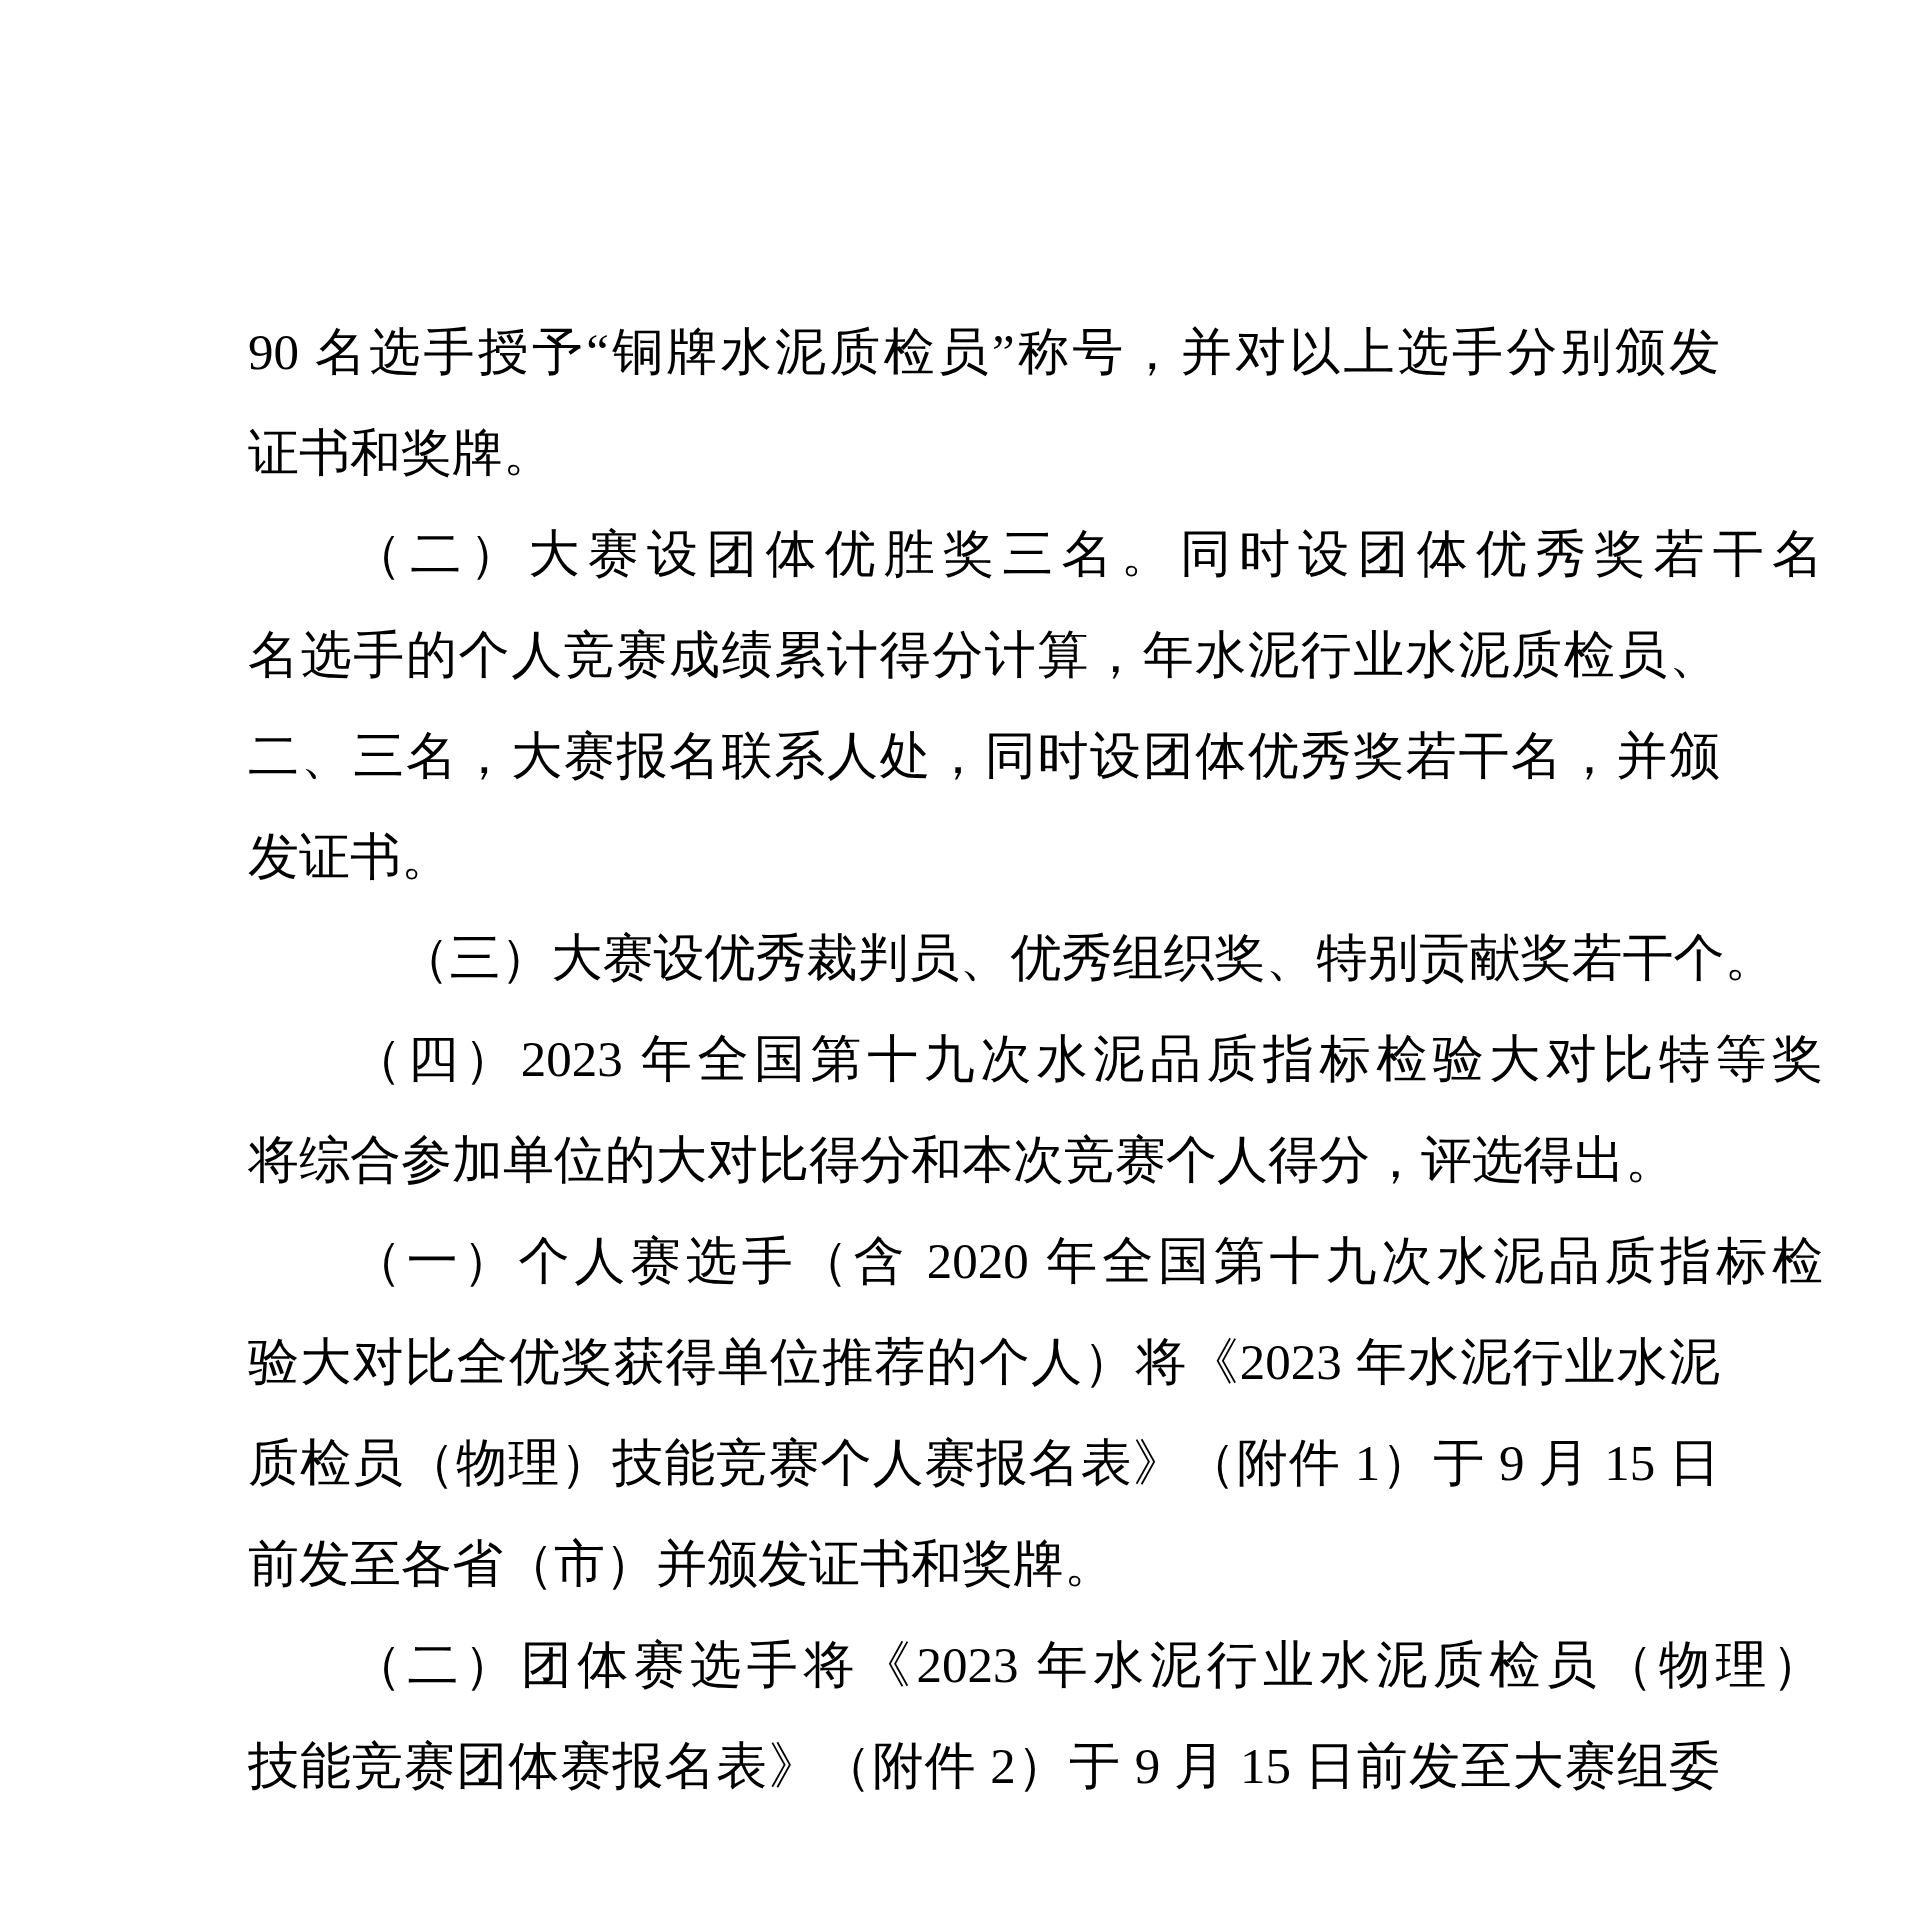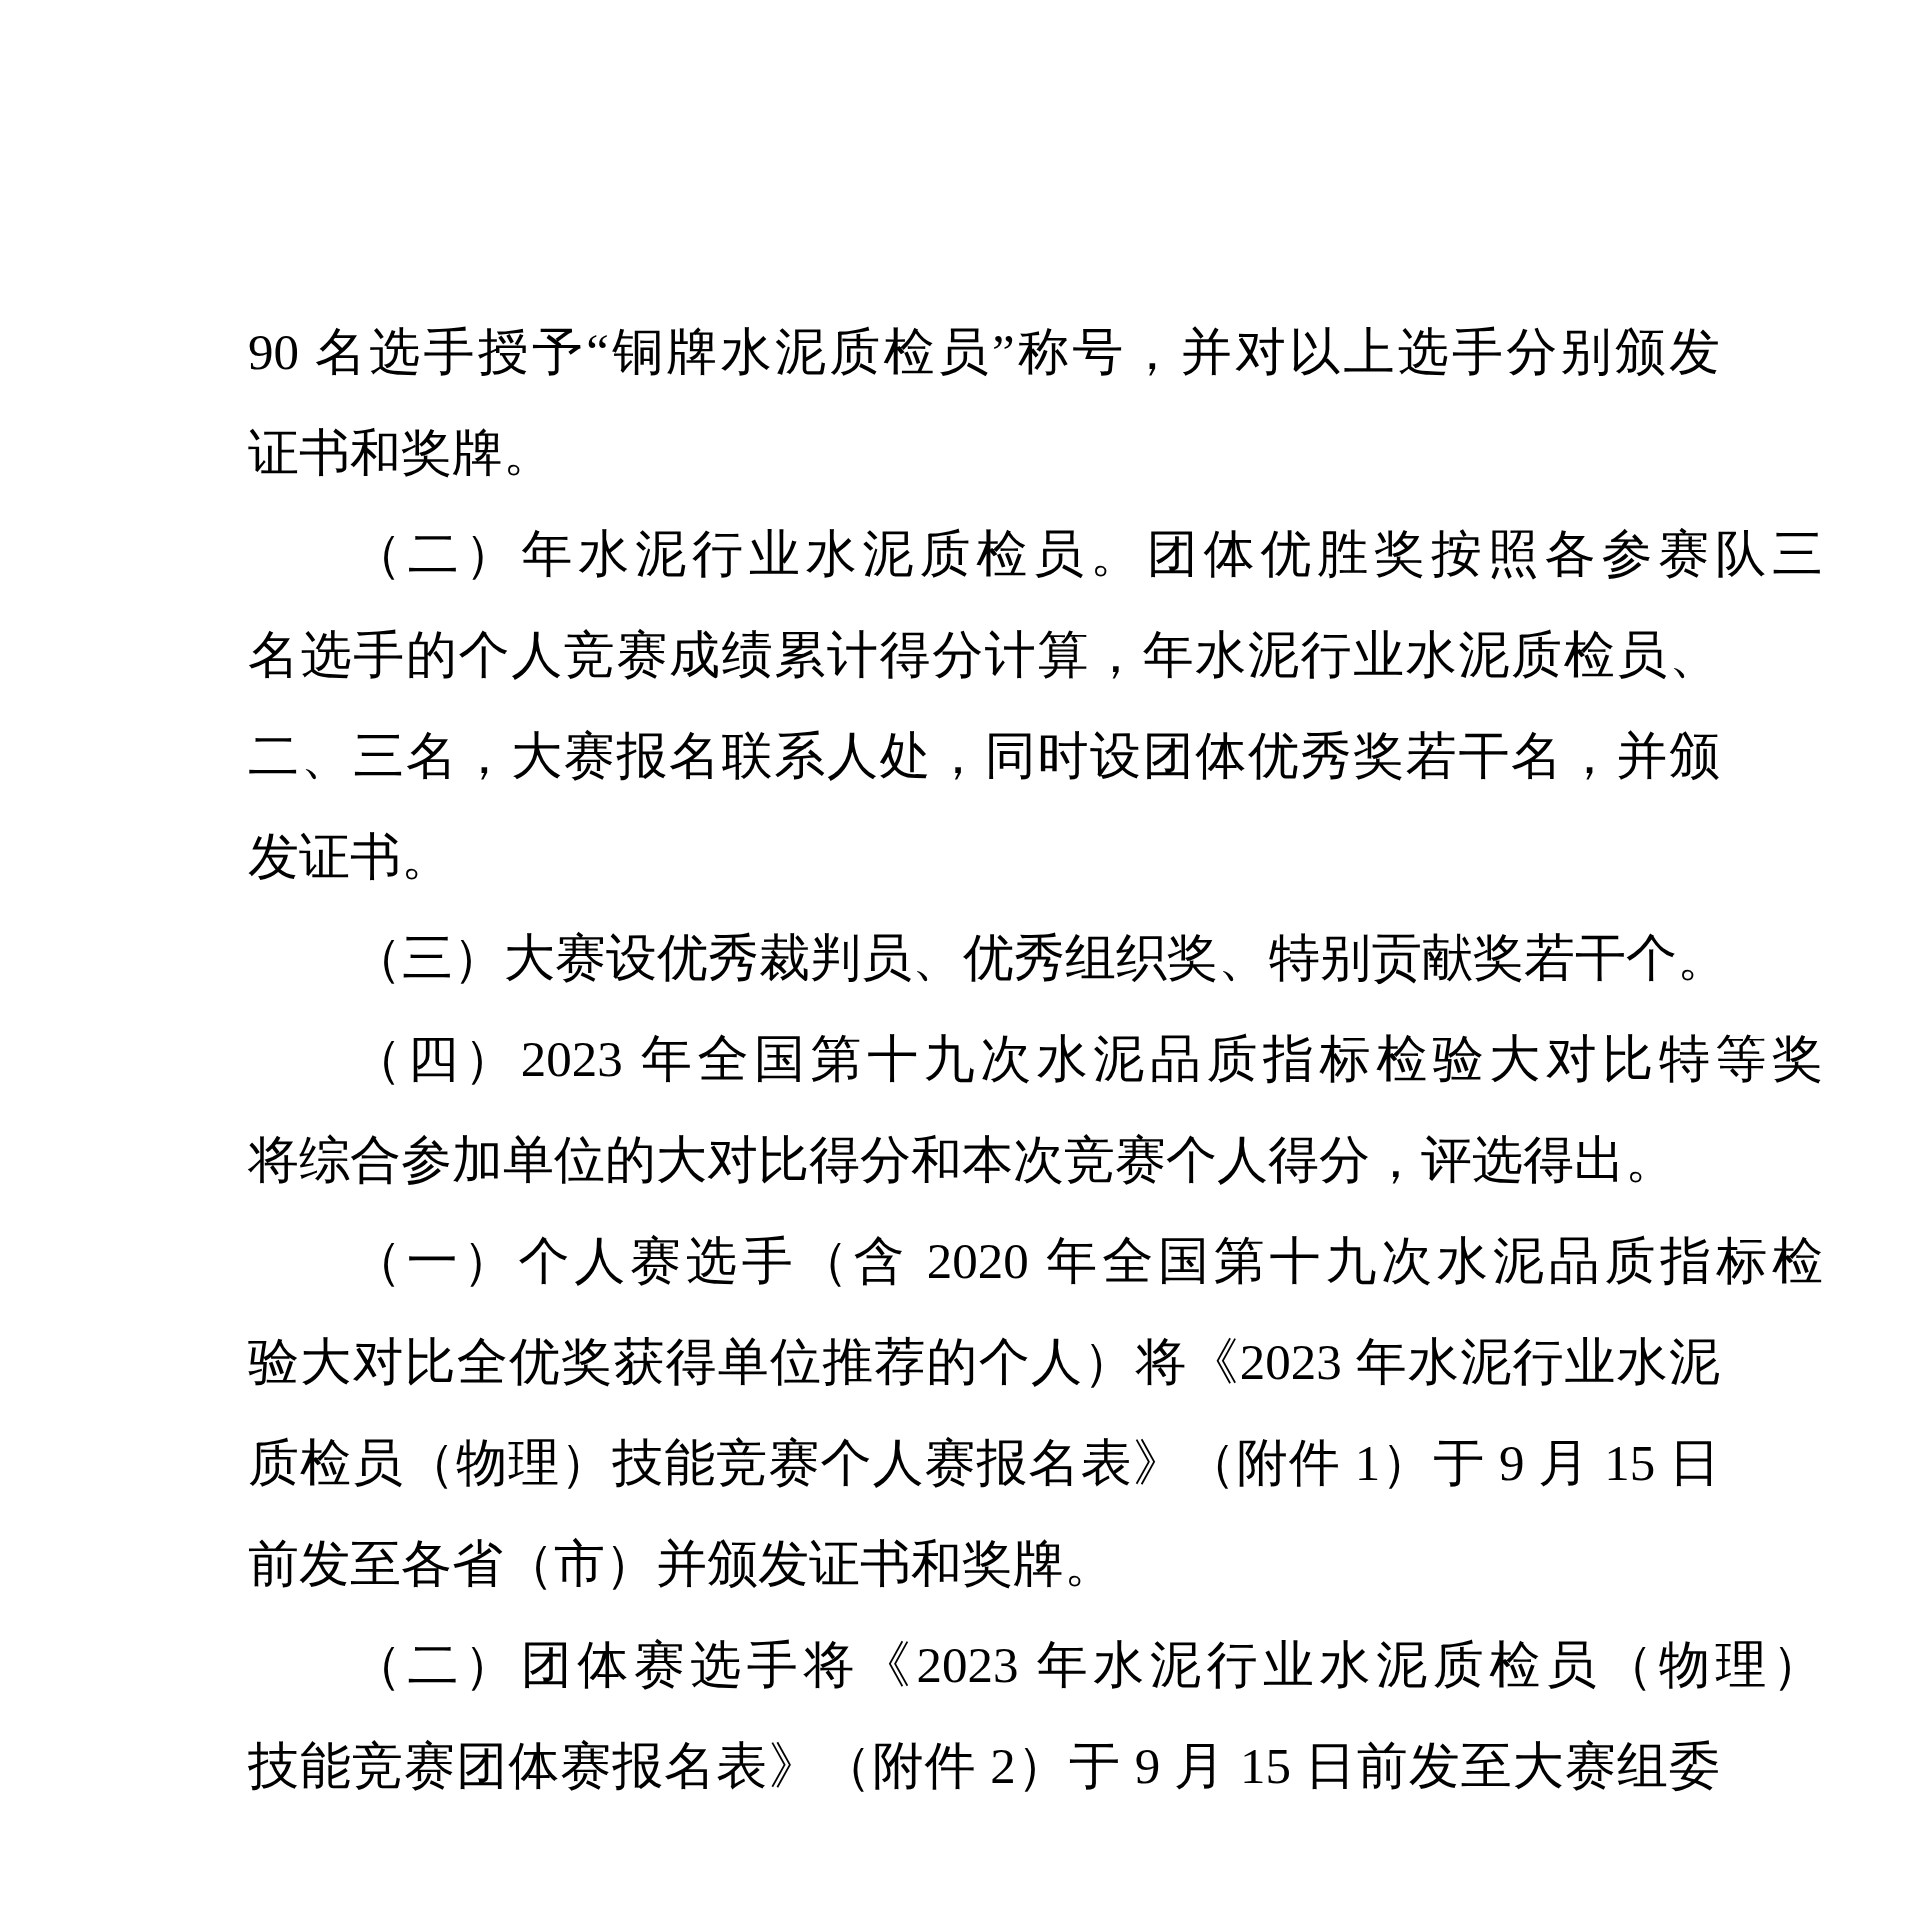--- a/index.html
+++ b/index.html
@@ -31,36 +31,37 @@
     white-space: pre-wrap;
   }
   
   .fill {
     text-align: justify;
     text-align-last: justify;
   }
   
   .indent {
     padding-left: 103px;
+    text-align: center;
   }
   .heading {
     font-family: "Liberation Sans", "DejaVu Sans", sans-serif;
     font-weight: 700;
   }
 </style>
 </head>
 <body>
 
 <div class="page">
   <div class="doc-body">
 
     <div class="line fill">90 名选手授予“铜牌水泥质检员”称号，并对以上选手分别颁发</div>
     <div class="line">证书和奖牌。</div>
 
-    <div class="line indent fill">（二）年水泥行业水泥质检员。团体优胜奖按照各参赛队三</div>
+    <div class="line indent fill">（二）大赛设团体优胜奖三名。同时设团体优秀奖若干名</div>
     <div class="line fill">名选手的个人竞赛成绩累计得分计算，年水泥行业水泥质检员、</div>
     <div class="line fill">二、三名，大赛报名联系人处，同时设团体优秀奖若干名，并颁</div>
     <div class="line">发证书。</div>
 
     <div class="line indent">（三）大赛设优秀裁判员、优秀组织奖、特别贡献奖若干个。</div>
 
     <div class="line indent fill">（四）2023 年全国第十九次水泥品质指标检验大对比特等奖</div>
     <div class="line">将综合参加单位的大对比得分和本次竞赛个人得分，评选得出。</div>
 
 

